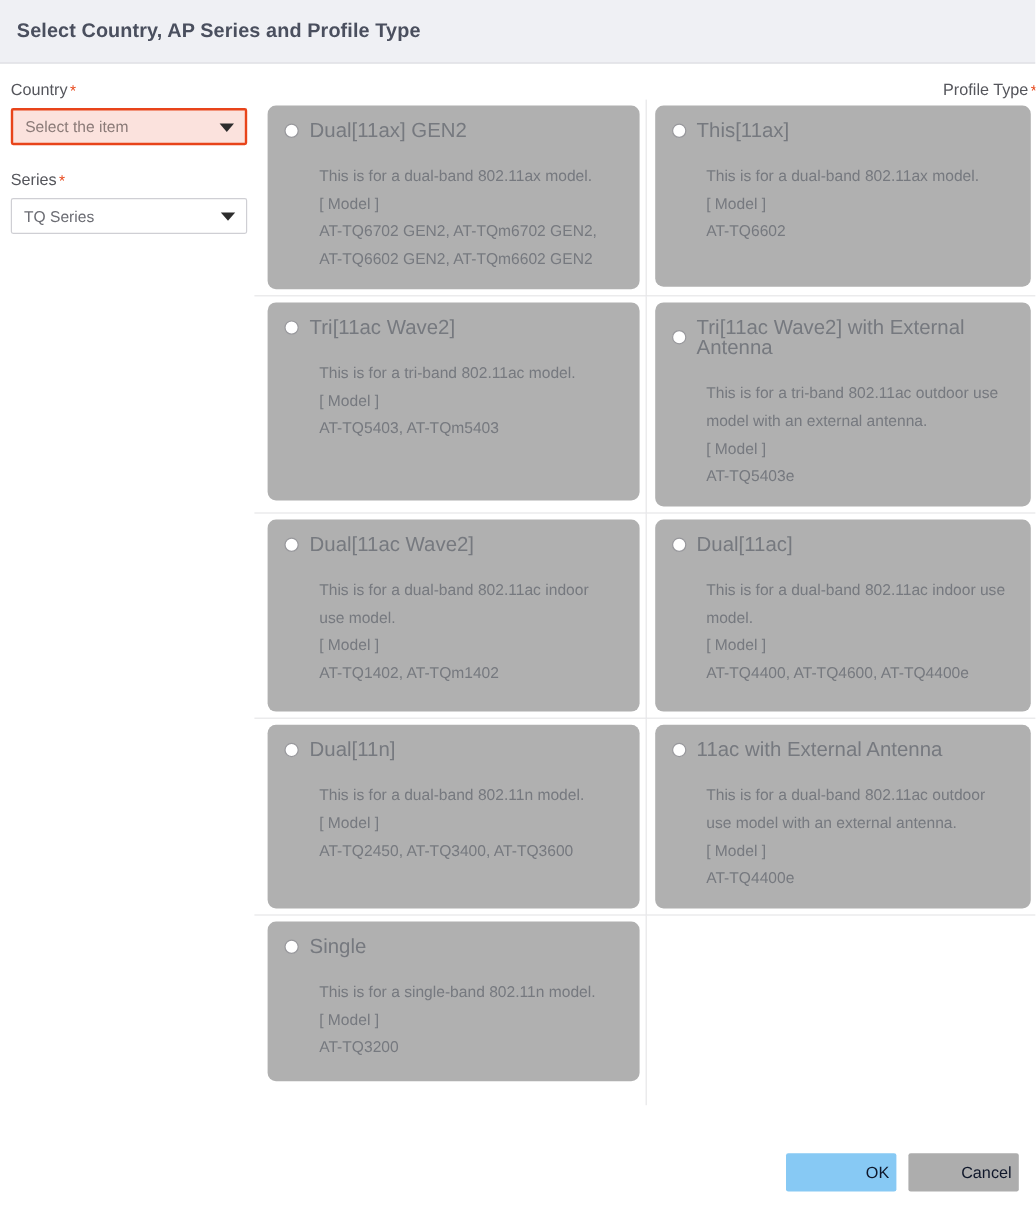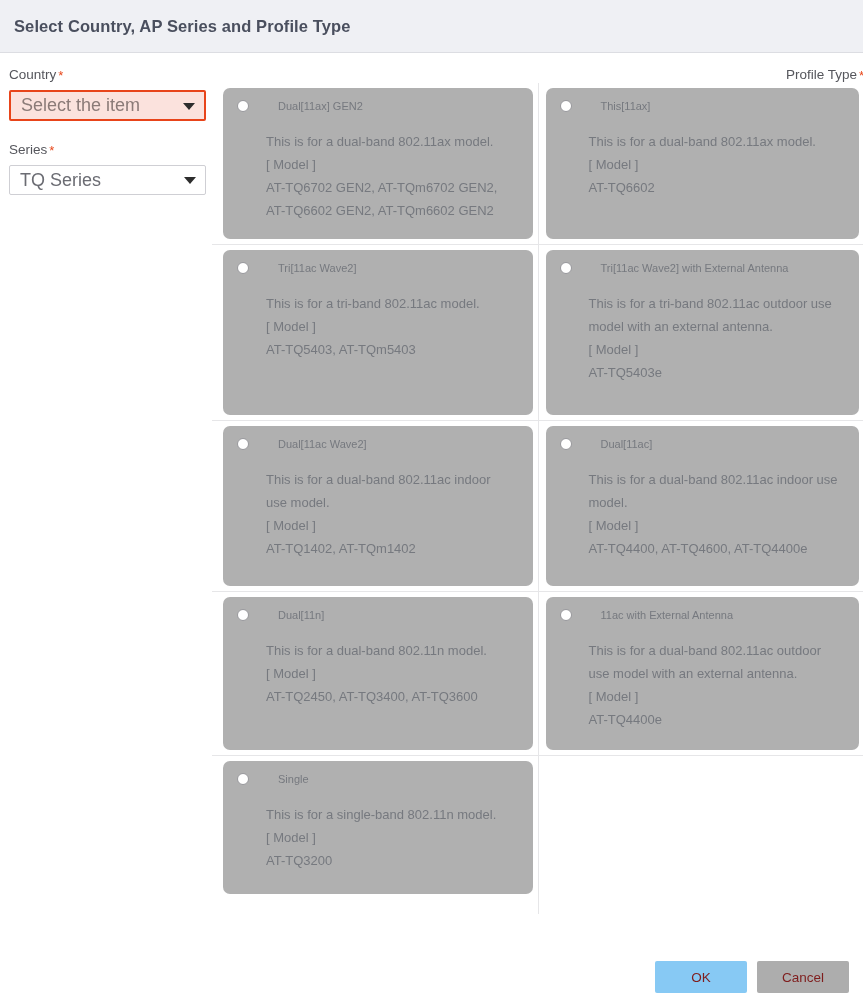--- a/index.html
+++ b/index.html
@@ -62,21 +62,21 @@
   .select-box {
     position: relative;
     width: 197px;
     height: 30px;
     border: 1px solid #cfcfd4;
     border-radius: 2px;
     background: #ffffff;
     display: flex;
     align-items: center;
     padding: 0 26px 0 10px;
-    font-size: 18px;
+    font-size: 13px;
     color: #6b6c73;
     cursor: pointer;
   }
   .select-box.error {
     border: 2px solid #e8441a;
     background: #fbe2dd;
     color: #8b7b78;
     width: 197px;
     height: 31px;
   }
@@ -139,24 +139,23 @@
   }
   .radio {
     width: 12px; height: 12px;
     border-radius: 50%;
     background: #ffffff;
     border: 1px solid #98989c;
     flex: 0 0 12px;
     cursor: pointer;
   }
   .card-title {
-    font-size: 11px;
+    font-size: 17px;
     color: #76797f;
     line-height: 1;
-    margin-left: 20px;
   }
   .card-lines {
     padding-left: 29px;
     font-size: 13px;
     color: #76797f;
     line-height: 23px;
     margin-top: 18px;
   }
   .card-lines div { white-space: nowrap; }
 
@@ -171,23 +170,24 @@
     padding-right: 14px;
     gap: 10px;
     background: #ffffff;
   }
   .btn {
     width: 92px;
     height: 32px;
     border: none;
     border-radius: 2px;
     font-size: 13.5px;
-    color: #7f1d1d;
+    color: #0f172a;
     cursor: pointer;
     font-family: "Liberation Sans", sans-serif;
+    text-align: right;
   }
   .btn-ok { background: #87c9f4; }
   .btn-cancel { background: #adadad; }
 </style>
 </head>
 <body>
 
 <div class="dialog">
 
   <div class="dlg-header">

